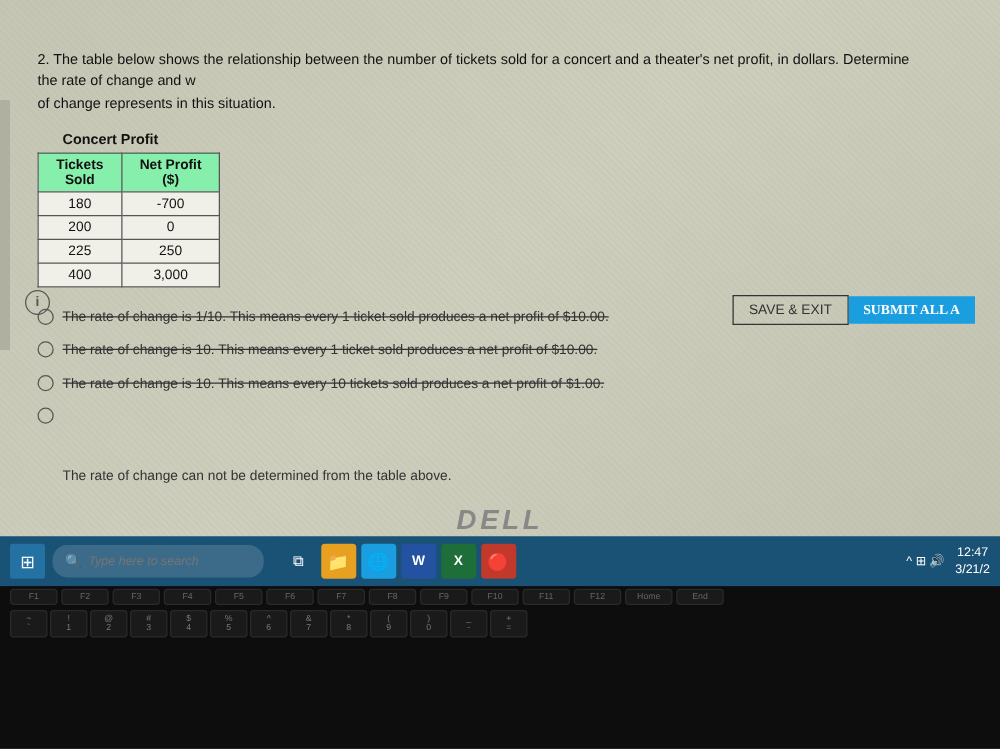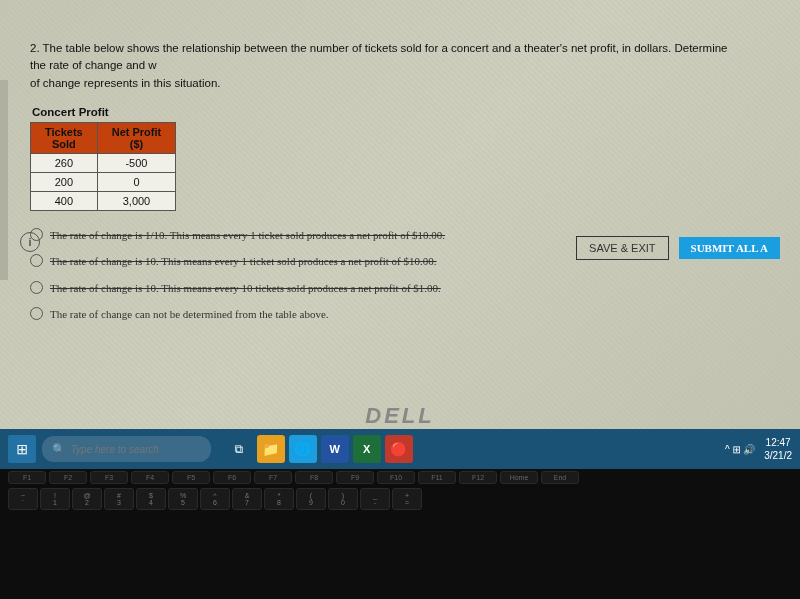--- a/index.html
+++ b/index.html
@@ -62,49 +62,48 @@
 
     .table-section {
       margin-bottom: 16px;
     }
 
     .table-title {
       font-size: 11.5px;
       font-weight: bold;
       color: #111;
       margin-bottom: 4px;
-      margin-left: 2px;
+      margin-left: 20px;
     }
 
     .data-table {
       border-collapse: collapse;
       font-size: 11px;
       background: #f5f5ee;
     }
 
     .data-table th, .data-table td {
       border: 1px solid #555;
       padding: 3px 14px;
       text-align: center;
       color: #111;
     }
 
     .data-table th {
-      background: #c2410c;
+      background: #86efac;
       font-weight: bold;
       font-size: 11px;
     }
 
     .data-table td {
       background: #f0f0e8;
     }
 
     .options-section {
       margin-top: 10px;
-      font-family: Liberation Serif, serif;
     }
 
     .option-item {
       display: flex;
       align-items: flex-start;
       margin-bottom: 10px;
       font-size: 11px;
       color: #111;
       cursor: pointer;
     }
@@ -121,30 +120,30 @@
     }
 
     .option-text {
       line-height: 1.5;
       text-decoration: line-through;
       color: #333;
     }
 
     .option-text.no-strike {
       text-decoration: none;
+      margin-top: 48px;
     }
 
     
     .bottom-bar {
       position: absolute;
       bottom: 170px;
       right: 20px;
       display: flex;
       align-items: center;
-      gap: 10px;
       margin-top: 48px;
     }
 
     .save-exit-btn {
       background: transparent;
       border: 1px solid #333;
       padding: 5px 12px;
       font-size: 11px;
       color: #333;
       cursor: pointer;
@@ -344,26 +343,30 @@
       <div class="table-title">Concert Profit</div>
       <table class="data-table">
         <thead>
           <tr>
             <th>Tickets<br>Sold</th>
             <th>Net Profit<br>($)</th>
           </tr>
         </thead>
         <tbody id="table-body">
         <tr>
-      <td>260</td>
-      <td>-500</td>
+      <td>180</td>
+      <td>-700</td>
     </tr>
             <tr>
       <td>200</td>
       <td>0</td>
+    </tr>
+            <tr>
+      <td>225</td>
+      <td>250</td>
     </tr>
             <tr>
       <td>400</td>
       <td>3,000</td>
     </tr>
           </tbody>
       </table>
     </div>
 
     <div class="options-section">

